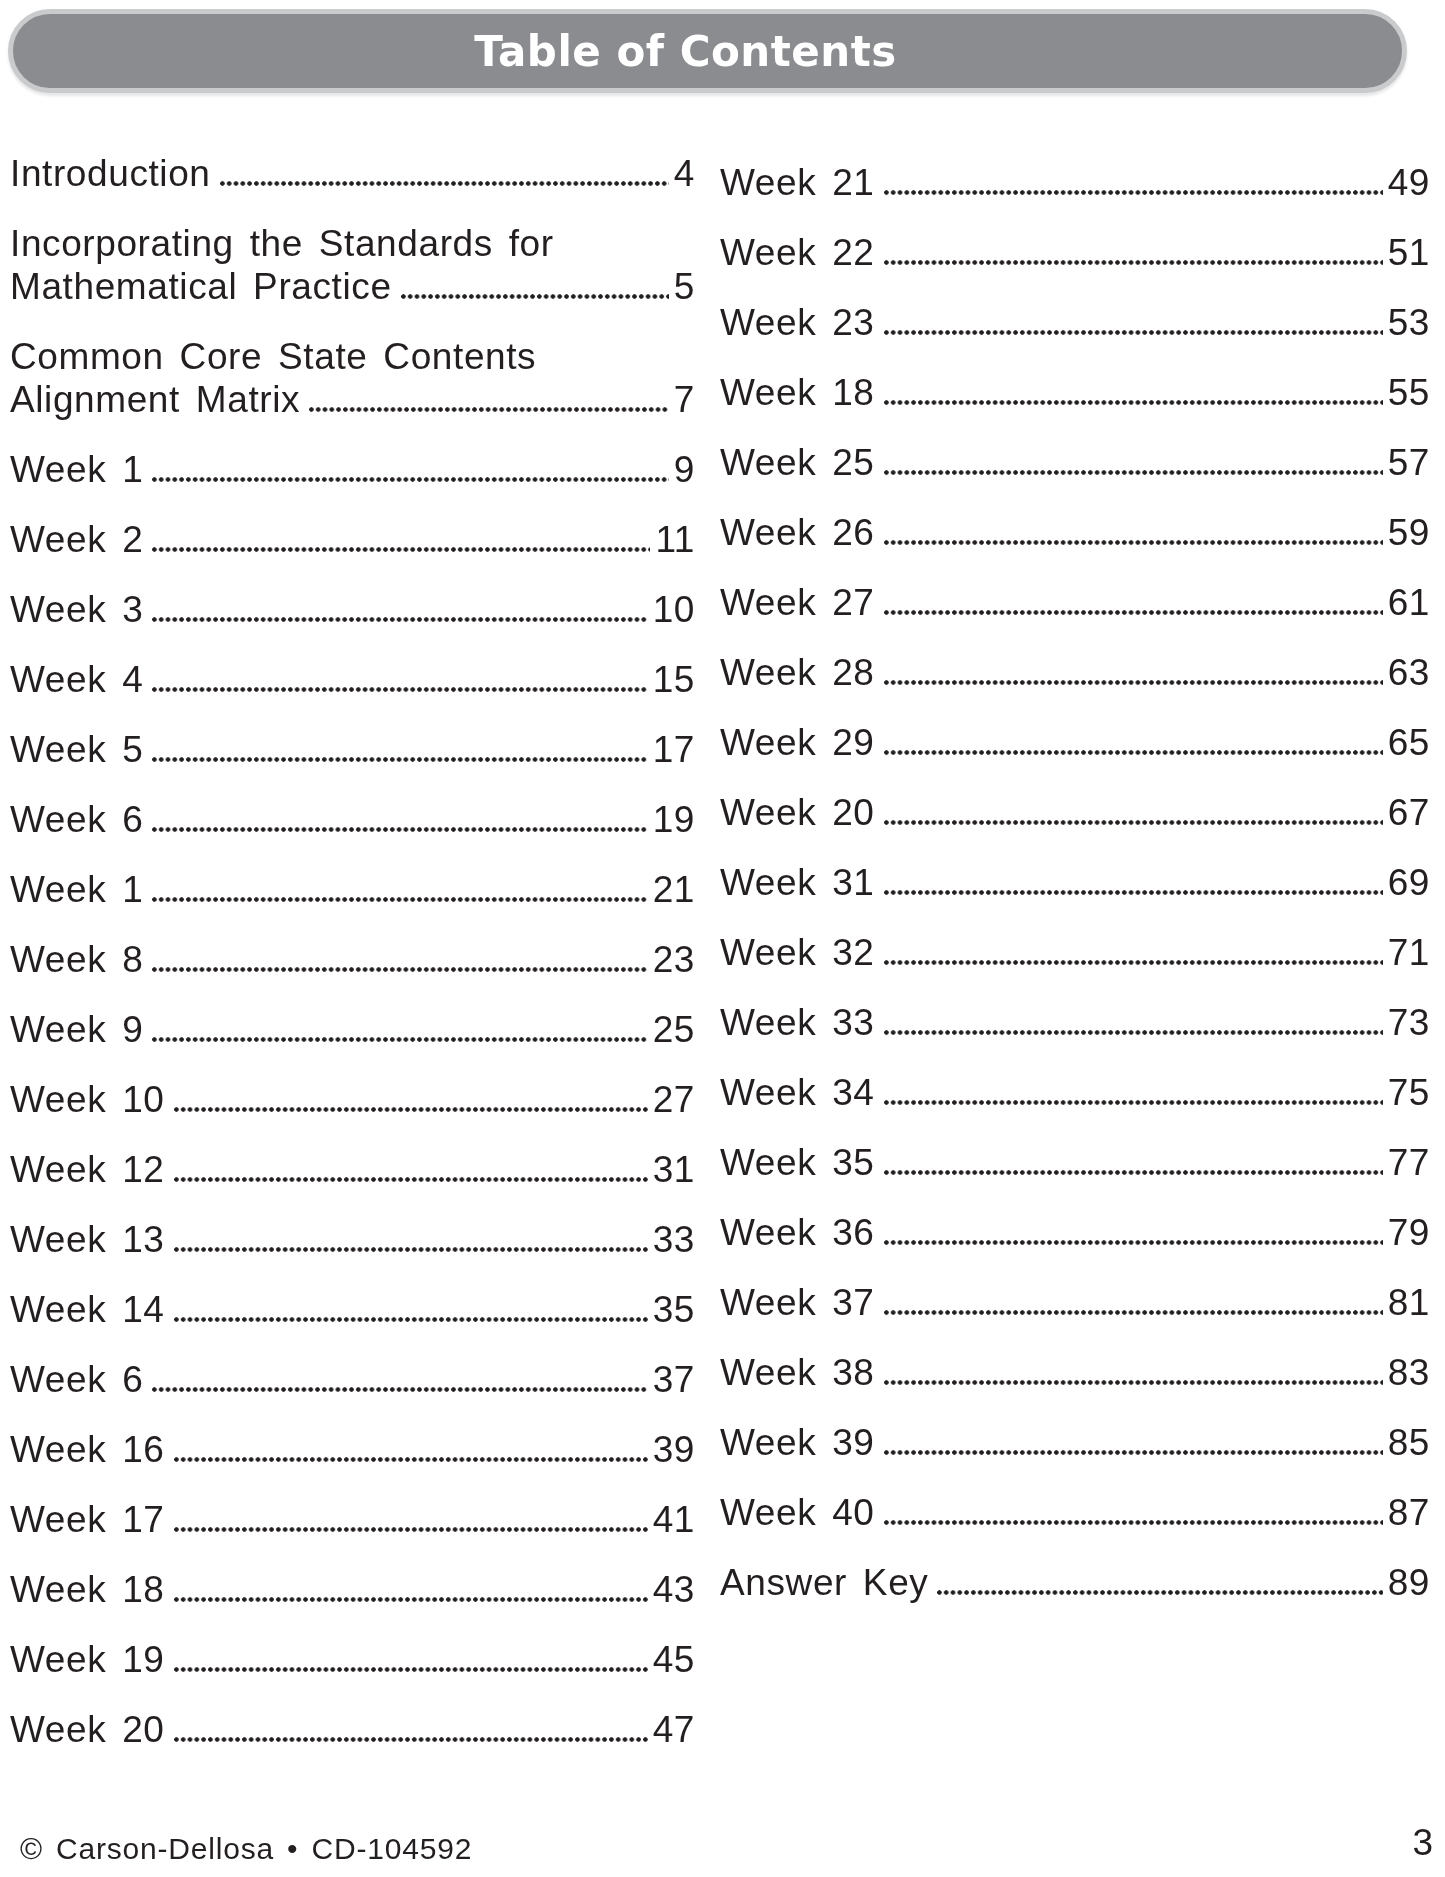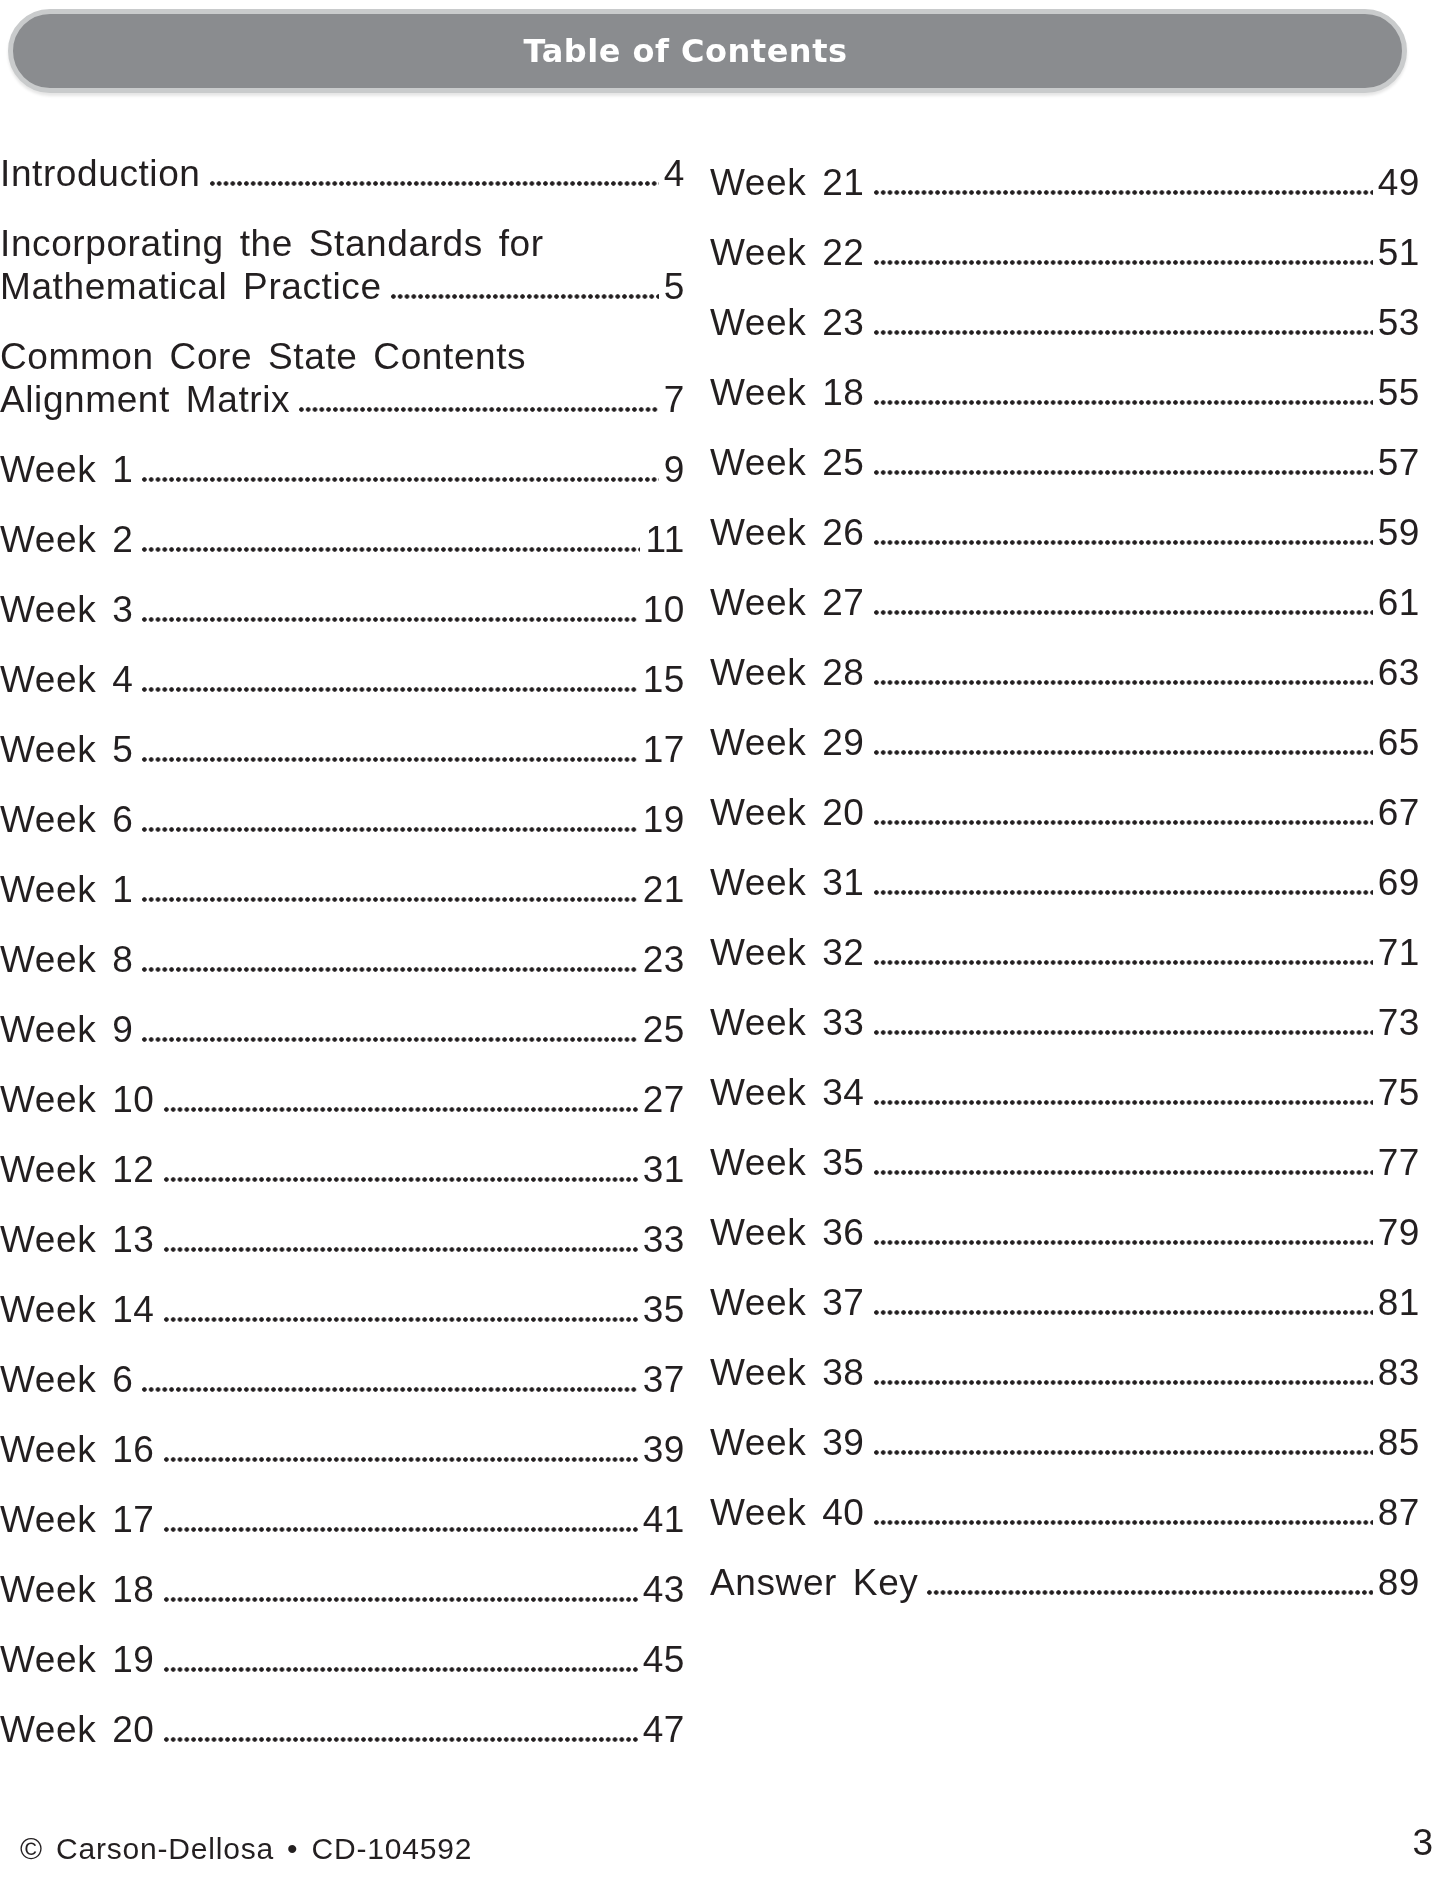--- a/index.html
+++ b/index.html
@@ -25,28 +25,28 @@
     background:var(--banner-fill);
     border:5px solid var(--banner-border);
     border-radius:46px;
     display:flex; align-items:center; justify-content:center;
     box-shadow:0 3px 3px rgba(0,0,0,0.10);
   }
   .banner .title{
     color:var(--title-text);
     font-family:"DejaVu Sans", sans-serif;
     font-weight:bold;
-    font-size:32px;
+    font-size:42px;
     letter-spacing:0.5px;
     transform:translateX(-22px);
     white-space:nowrap;
   }
   .columns{
     position:absolute;
-    left:0; top:152px;
+    left:10px; top:152px;
     display:flex;
     gap:25px;
   }
   .col{display:block;}
   .col-left{width:685px;}
   .col-right{width:710px; padding-top:9px;}
   .entry{margin-bottom:27px;}
   .line{
     display:flex;
     align-items:baseline;

